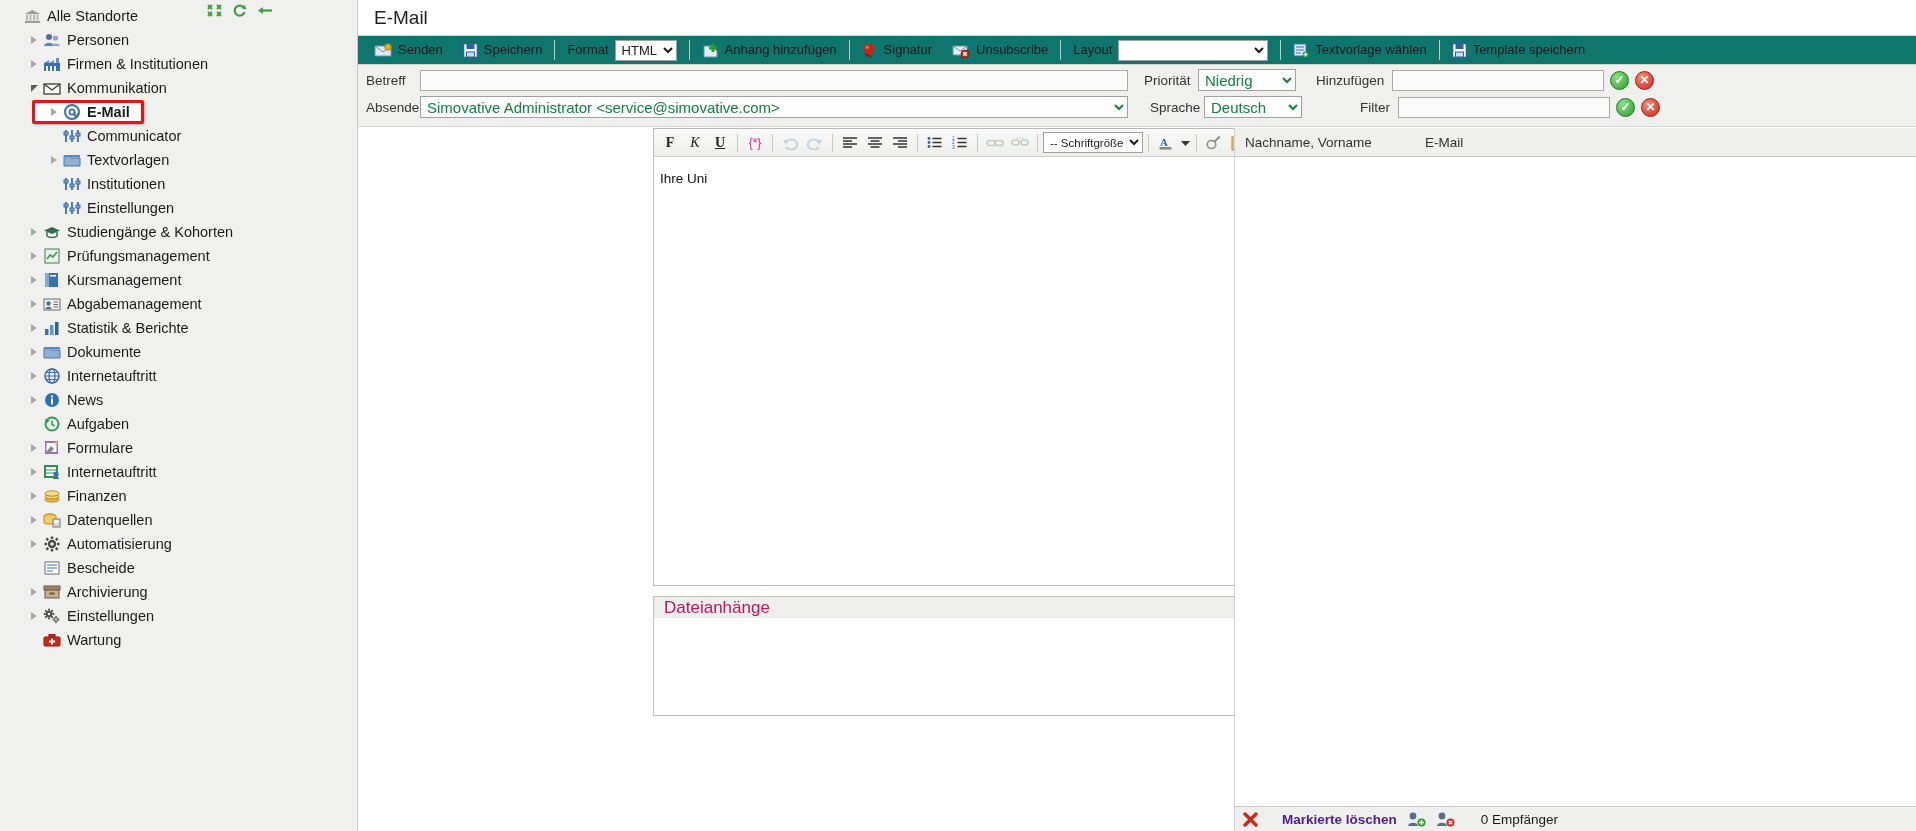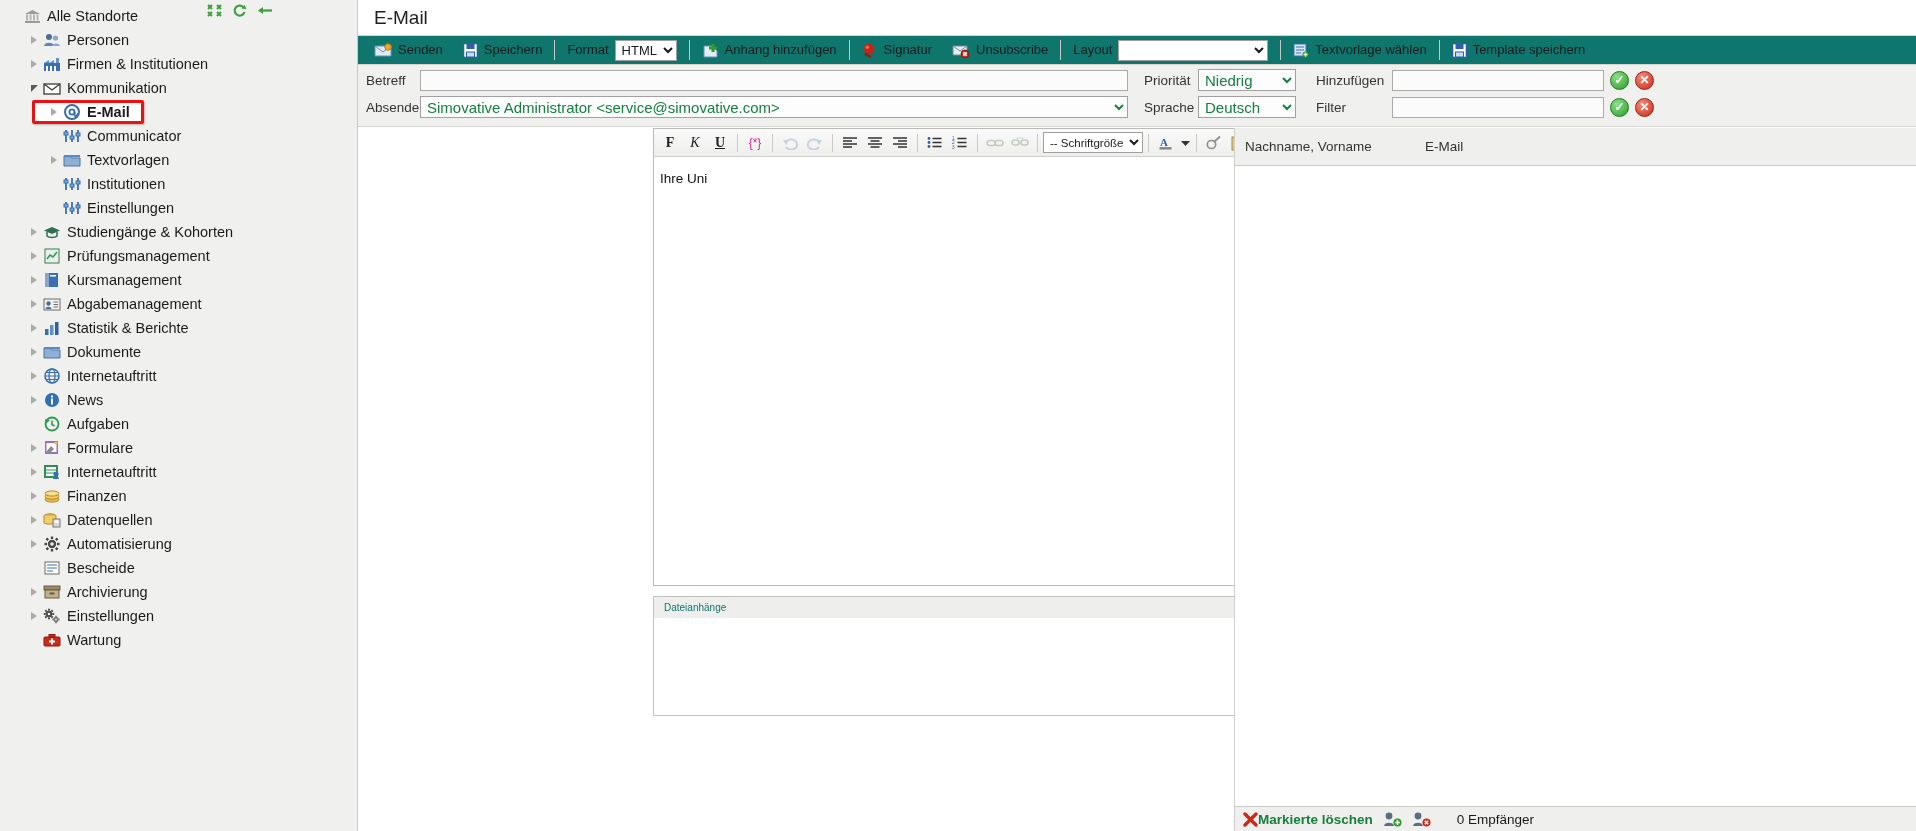--- a/index.html
+++ b/index.html
@@ -201,60 +201,60 @@
   }
   #attach-header {
     position: absolute;
     left: 295px; top: 596px;
     width: 932px; height: 22px;
     background: #eeeeec;
     border: 1px solid #c2c2be;
     border-bottom: none;
     display: flex; align-items: center;
     padding-left: 10px;
-    font-size: 10px; color: #0f766e;
+    font-size: 17px; color: #be185d;
   }
   #attach-body {
     position: absolute;
     left: 295px; top: 618px;
     width: 932px; height: 98px;
     background: #ffffff;
     border: 1px solid #c2c2be;
     border-top: none;
   }
 
   
   #recipients {
     position: absolute;
     right: 0; top: 128px;
     width: 682px; height: 703px;
     background: #ffffff;
     display: flex; flex-direction: column;
     border-left: 1px solid #d0d0cc;
   }
   #rec-head {
-    height: 38px;
+    height: 29px;
     background: #efefed;
     border-bottom: 1px solid #c9c9c5;
     display: flex; align-items: center;
     font-size: 13.5px; color: #333;
   }
   #rec-head .col1 { width: 190px; padding-left: 10px; }
   #rec-head .col2 { }
   #rec-list { flex: 1; background: #ffffff; }
   #rec-foot {
     height: 25px;
     background: #efefed;
     border-top: 1px solid #c9c9c5;
     display: flex; align-items: center;
     gap: 10px;
     padding-left: 8px;
     font-size: 13.5px;
   }
-  .foot-btn { display: flex; align-items: center; gap: 0; font-weight: bold; color: #15803d; }
+  .foot-btn { display: flex; align-items: center; gap: 24px; font-weight: bold; color: #4c1d95; }
   .count-lbl { color: #1a1a1a; font-weight: normal; margin-left: 16px; text-align: right; }
 
   svg { display: block; }
 </style>
 </head>
 <body>
 
 <div id="app">
 
   <div id="sidebar">
@@ -752,23 +752,23 @@
         <select class="fsel" style="width:98px;"><option>Niedrig</option><option>Normal</option><option>Hoch</option></select>
         <span class="flabel" style="width:84px; margin-left:12px;">Hinzufügen</span>
         <input class="ftext" style="width: 212px;" value="">
         <span class="okbtn">✓</span>
         <span class="cancelbtn">✕</span>
       </div>
 
       <div class="frow">
         <span class="flabel" style="width:62px;">Absender</span>
         <select class="fsel" style="width:708px;"><option>Simovative Administrator &lt;service@simovative.com&gt;</option></select>
-        <span class="flabel" style="width:62px; margin-left:8px;">Sprache</span>
+        <span class="flabel" style="width:62px; margin-left:14px;">Sprache</span>
         <select class="fsel" style="width:98px;"><option>Deutsch</option><option>Englisch</option></select>
-        <span class="flabel" style="width:84px; margin-left:12px;">Filter</span>
+        <span class="flabel" style="width:84px; margin-left:12px;text-align:right;">Filter</span>
         <input class="ftext" style="width: 212px;" value="">
         <span class="okbtn">✓</span>
         <span class="cancelbtn">✕</span>
       </div>
     </div>
 
     <div id="editor-wrap">
       <div id="editor-toolbar">
 
         <span class="ebtn" style="font-weight:bold; font-family:'Liberation Serif',serif;">F</span>

